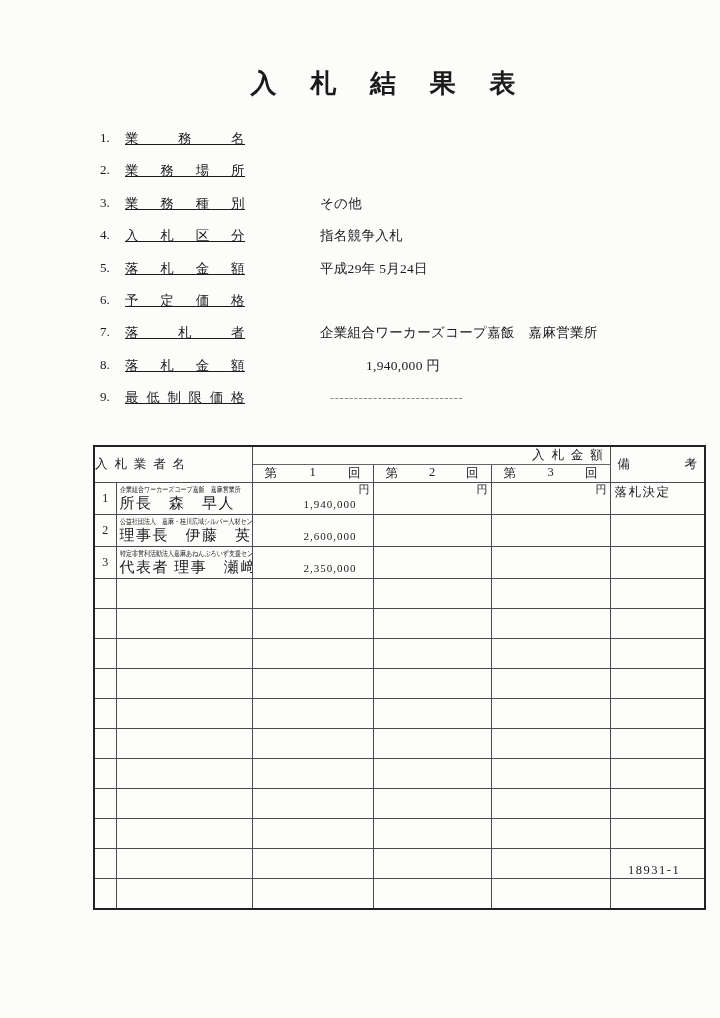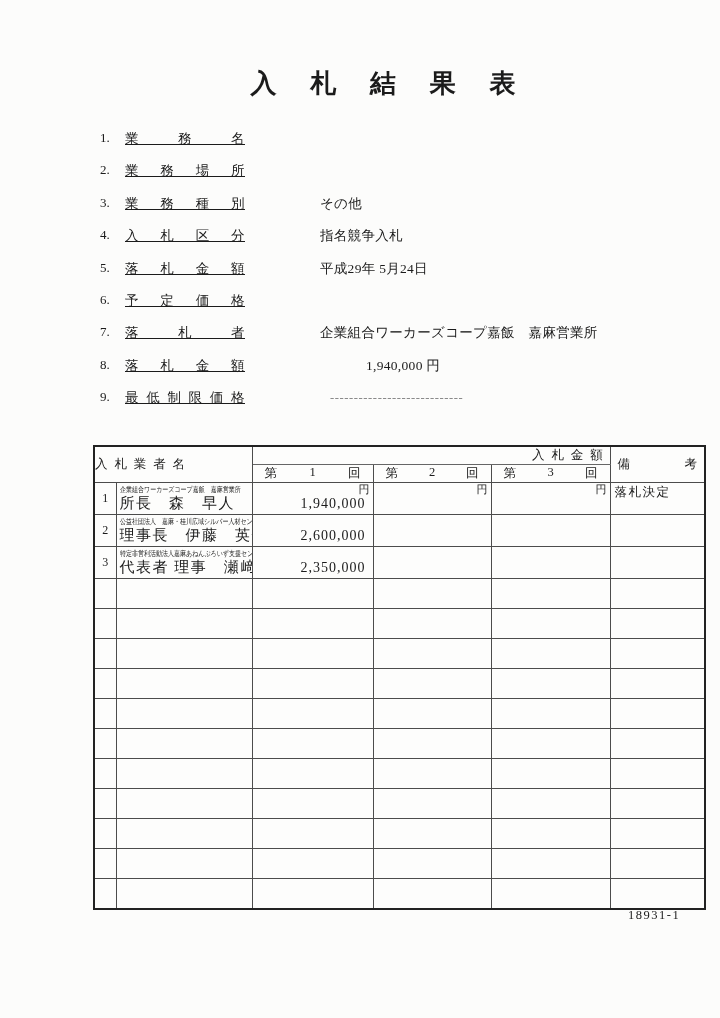--- a/index.html
+++ b/index.html
@@ -48,29 +48,29 @@
   tbody.filled td { height:32px; vertical-align:top; }
   .num-cell { text-align:center; font-size:12px; vertical-align:middle !important; }
   .name-cell { padding:1px 1px 1px 3px; }
   .name-cell .org {
     font-size:7.5px; white-space:nowrap; letter-spacing:0;
     transform:scaleX(0.80); transform-origin:left center; line-height:11px;
   }
   .name-cell .rep { font-size:15px; letter-spacing:1.5px; line-height:16px; white-space:nowrap; }
   .amt-cell { text-align:right; }
   .amt-cell .unit { font-size:11px; line-height:13px; height:13px; padding-right:3px; }
-  .amt-cell .val { font-size:14px; line-height:16px; padding-right:7px; letter-spacing:1px; }
+  .amt-cell .val { font-size:11px; line-height:16px; padding-right:16px; letter-spacing:1px; }
   .rem-cell { font-size:12.5px; padding:1px 4px; letter-spacing:1.5px; }
 
   tbody.empty td { height:30px; }
   tbody.empty tr:nth-child(odd) td { border-top-color:#7d7d7d; }
 
   
   .page-no {
-    position:absolute; left:628px; top:908px;
+    position:absolute; left:628px; top:863px;
     font-size:12.5px; letter-spacing:1.5px; color:#1b1b1b;
   }
 </style>
 </head>
 <body>
 
 <div class="page">
 
   <div class="title-wrap">
     <span class="title">入札結果表</span>

